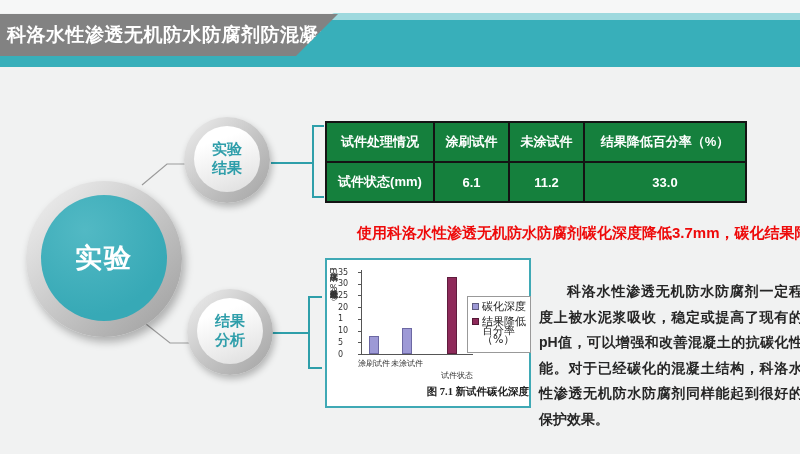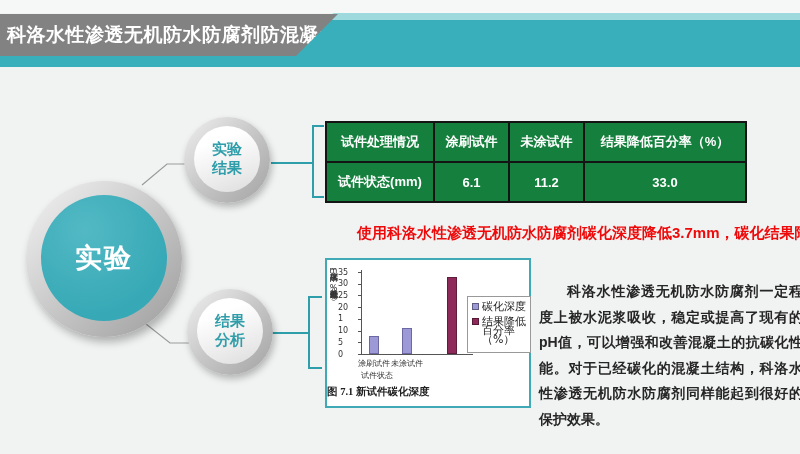--- a/index.html
+++ b/index.html
@@ -53,23 +53,23 @@
                background:#fff; border:2px solid #3fa9b5; }
   .chart-inner { position:absolute; inset:0; font-family:"DejaVu Sans",sans-serif; }
   .chart-ylabel { position:absolute; left:2px; top:6px; height:96px;
                   writing-mode:vertical-lr; text-orientation:upright;
                   font-size:8px; line-height:9px; color:#333; letter-spacing:0; }
   .axis-line { position:absolute; background:#555; }
   .ytick-label { position:absolute; width:20px; text-align:left; font-size:8px; color:#333; }
   .ytick-mark { position:absolute; width:3px; height:1px; background:#555; }
   .bar { position:absolute; border:1px solid; }
   .xtick-label { position:absolute; font-size:8px; color:#333; text-align:center; width:44px; }
-  .chart-xlabel { position:absolute; left:34px; top:110px; width:112px; text-align:left;
+  .chart-xlabel { position:absolute; left:34px; top:110px; width:112px; text-align:right;
                   font-size:8px; color:#333; }
-  .chart-caption { position:absolute; left:0; top:125px; width:100%; text-align:left;
+  .chart-caption { position:absolute; left:0; top:125px; width:100%; text-align:right;
                    font-size:10.5px; font-weight:bold; color:#222;
                    font-family:"Liberation Serif","DejaVu Serif",serif; }
   .chart-legend { position:absolute; left:140px; top:36px; width:64px;
                   border:1px solid #999; background:#fff; padding:5px 3px 2px 4px; }
   .legend-item { display:flex; gap:3px; margin-bottom:6px; font-size:11px; line-height:9px; color:#222; }
   .legend-swatch { width:7px; height:7px; flex:0 0 7px; margin-top:1px; border:1px solid rgba(0,0,0,.4); }
   
   .analysis { position:absolute; left:539px; top:279px; width:264px;
               font-size:14px; font-weight:600; color:#262626; line-height:25.5px;
               text-indent:2em; text-align:justify; }

